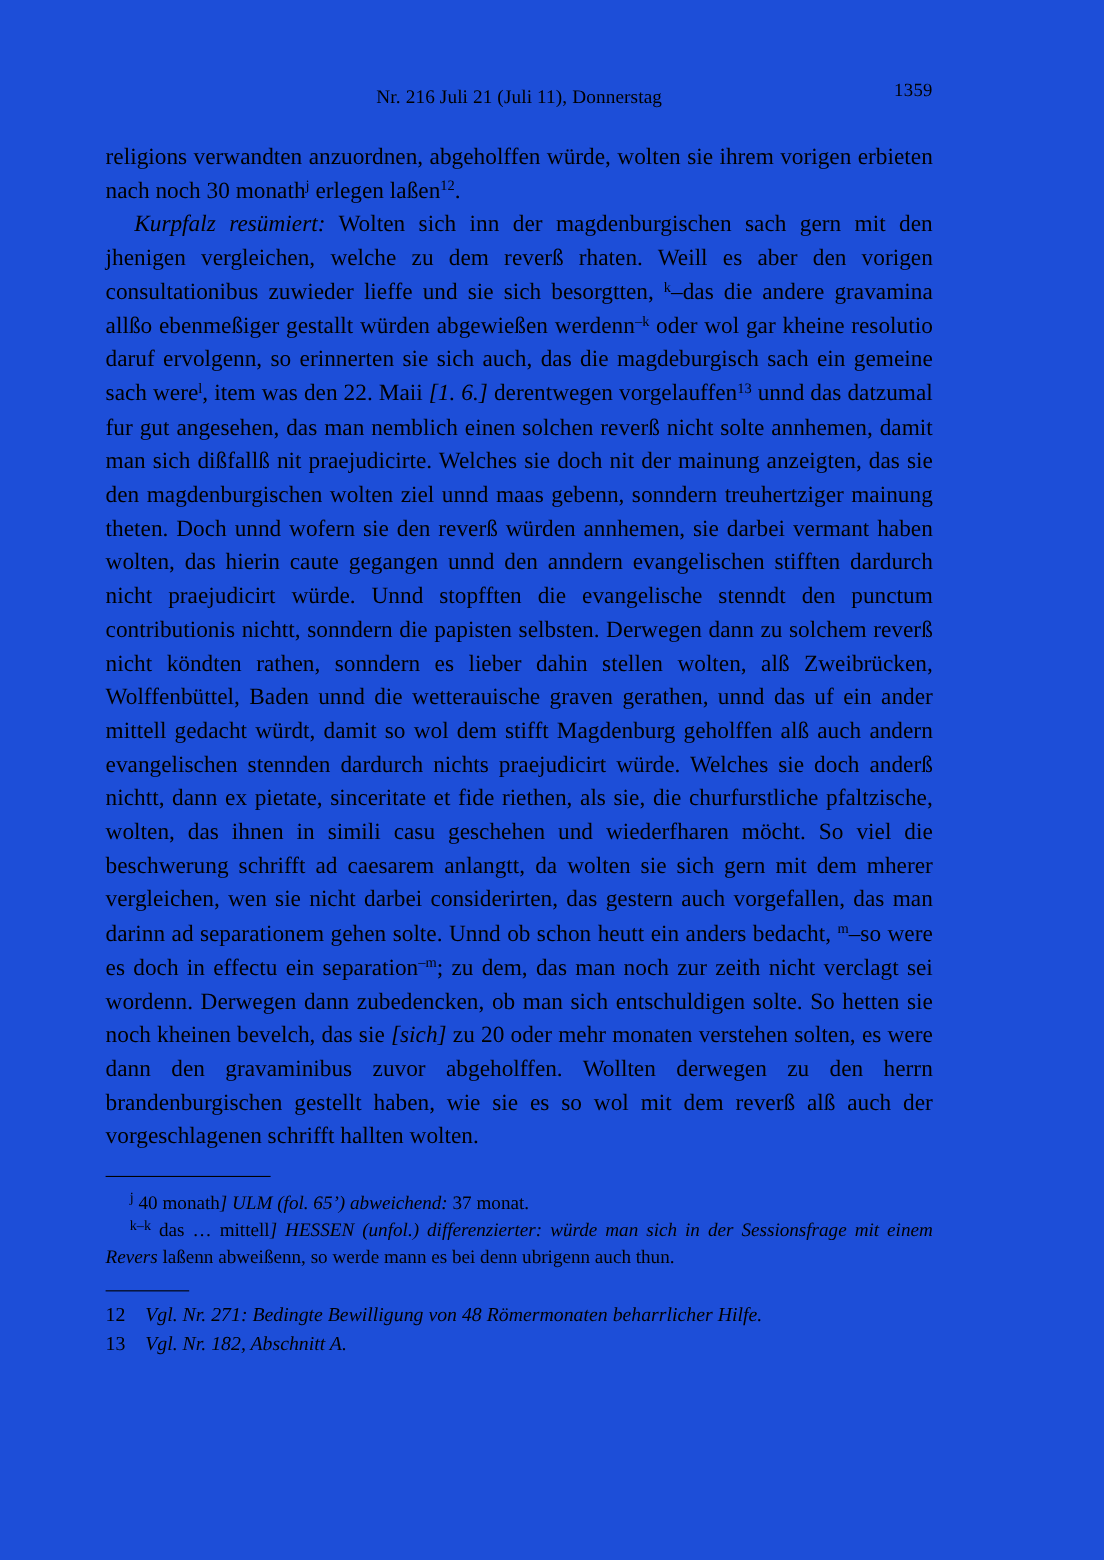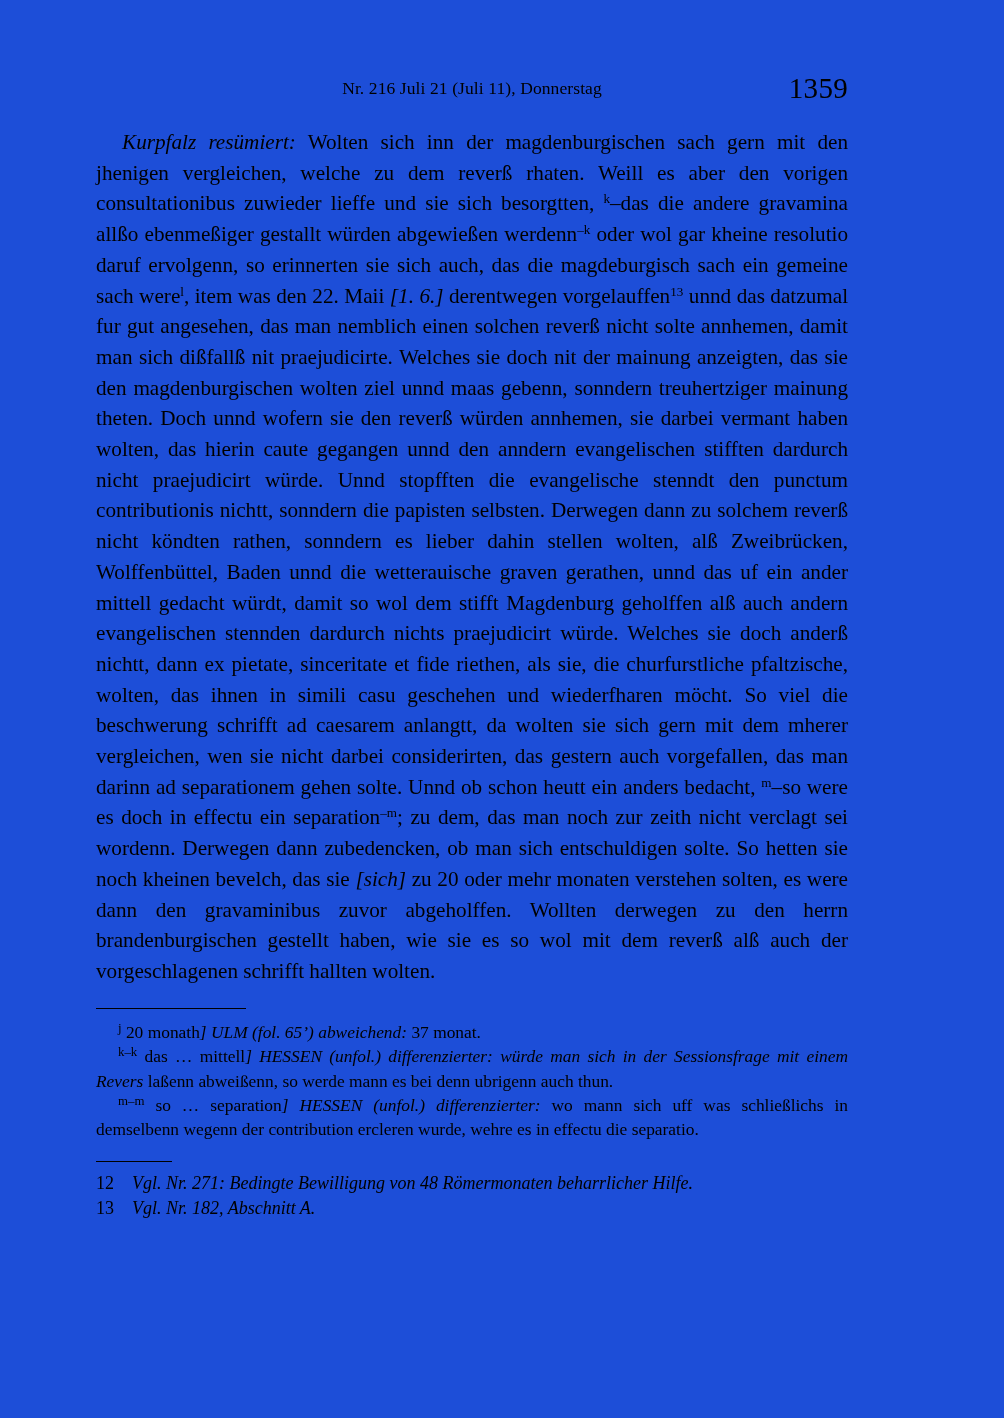--- a/index.html
+++ b/index.html
@@ -37,21 +37,21 @@
     left: 0;
     right: 0;
     top: 2px;
     text-align: center;
     letter-spacing: 0.1px;
   }
   .runhead-folio {
     position: absolute;
     right: 0;
     top: -4px;
-    font-size: 29px;
+    font-size: 17px;
     letter-spacing: 0.3px;
   }
 
   
   .body-text {
     margin-top: 17px;
     font-size: 21.2px;
     line-height: 30.7px;
     text-align: justify;
     text-justify: inter-word;
@@ -120,28 +120,28 @@
 
 <div class="page">
   <div class="content">
 
     <div class="runhead">
       <div class="runhead-title">Nr. 216 Juli 21 (Juli 11), Donnerstag</div>
       <div class="runhead-folio">1359</div>
     </div>
 
     <div class="body-text">
+        <p><span>religions verwandten anzuordnen, abgeholffen würde, wolten sie ihrem vorigen erbieten nach noch 30 monath</span><sup class="mk">j</sup><span> erlegen laßen</span><sup class="mk">12</sup><span>.</span></p>
         <p class="indent"><span class="it">Kurpfalz resümiert:</span><span> Wolten sich inn der magdenburgischen sach gern mit den jhenigen vergleichen, welche zu dem reverß rhaten. Weill es aber den vorigen consultationibus zuwieder lieffe und sie sich besorgtten, </span><sup class="mk">k</sup><span>–das die andere gravamina allßo ebenmeßiger gestallt würden abgewießen werdenn</span><sup class="mk">–k</sup><span> oder wol gar kheine resolutio daruf ervolgenn, so erinnerten sie sich auch, das die magdeburgisch sach ein gemeine sach were</span><sup class="mk">l</sup><span>, item was den 22. Maii </span><span class="it">[1. 6.]</span><span> derentwegen vorgelauffen</span><sup class="mk">13</sup><span> unnd das datzumal fur gut angesehen, das man nemblich einen solchen reverß nicht solte annhemen, damit man sich dißfallß nit praejudicirte. Welches sie doch nit der mainung anzeigten, das sie den magdenburgischen wolten ziel unnd maas gebenn, sonndern treuhertziger mainung theten. Doch unnd wofern sie den reverß würden annhemen, sie darbei vermant haben wolten, das hierin caute gegangen unnd den anndern evangelischen stifften dardurch nicht praejudicirt würde. Unnd stopfften die evangelische stenndt den punctum contributionis nichtt, sonndern die papisten selbsten. Derwegen dann zu solchem reverß nicht köndten rathen, sonndern es lieber dahin stellen wolten, alß Zweibrücken, Wolffenbüttel, Baden unnd die wetterauische graven gerathen, unnd das uf ein ander mittell gedacht würdt, damit so wol dem stifft Magdenburg geholffen alß auch andern evangelischen stennden dardurch nichts praejudicirt würde. Welches sie doch anderß nichtt, dann ex pietate, sinceritate et fide riethen, als sie, die churfurstliche pfaltzische, wolten, das ihnen in simili casu geschehen und wiederfharen möcht. So viel die beschwerung schrifft ad caesarem anlangtt, da wolten sie sich gern mit dem mherer vergleichen, wen sie nicht darbei considerirten, das gestern auch vorgefallen, das man darinn ad separationem gehen solte. Unnd ob schon heutt ein anders bedacht, </span><sup class="mk">m</sup><span>–so were es doch in effectu ein separation</span><sup class="mk">–m</sup><span>; zu dem, das man noch zur zeith nicht verclagt sei wordenn. Derwegen dann zubedencken, ob man sich entschuldigen solte. So hetten sie noch kheinen bevelch, das sie </span><span class="it">[sich]</span><span> zu 20 oder mehr monaten verstehen solten, es were dann den gravaminibus zuvor abgeholffen. Wollten derwegen zu den herrn brandenburgischen gestellt haben, wie sie es so wol mit dem reverß alß auch der vorgeschlagenen schrifft hallten wolten.</span></p>
       </div>
 
     <hr class="rule rule-letters">
     <div class="app-letters">
-        <p><sup class="fn">j</sup><span> 20 monath</span><span class="it">] </span><span class="it">ULM (fol. 65’) abweichend:</span><span> 37 monat.</span></p>
+        <p><sup class="fn">j</sup><span> 40 monath</span><span class="it">] </span><span class="it">ULM (fol. 65’) abweichend:</span><span> 37 monat.</span></p>
         <p><sup class="fn">k–k</sup><span> das … mittell</span><span class="it">] </span><span class="it">HESSEN (unfol.) differenzierter: würde man sich in der Sessionsfrage mit einem Revers</span><span>  laßenn abweißenn, so werde mann es bei denn ubrigenn auch thun.</span></p>
-        <p><sup class="fn">m–m</sup><span> so … separation</span><span class="it">] </span><span class="it">HESSEN (unfol.) differenzierter:</span><span> wo mann sich uff was schließlichs in demselbenn wegenn der contribution ercleren wurde, wehre es in effectu die separatio.</span></p>
       </div>
 
     <hr class="rule rule-numbers">
     <div class="app-numbers">
         <p><span class="num">12</span><span class="it">Vgl. Nr. 271: Bedingte Bewilligung von 48 Römermonaten beharrlicher Hilfe.</span></p>
         <p><span class="num">13</span><span class="it">Vgl. Nr. 182, Abschnitt A.</span></p>
       </div>
 
   </div>
 </div>

